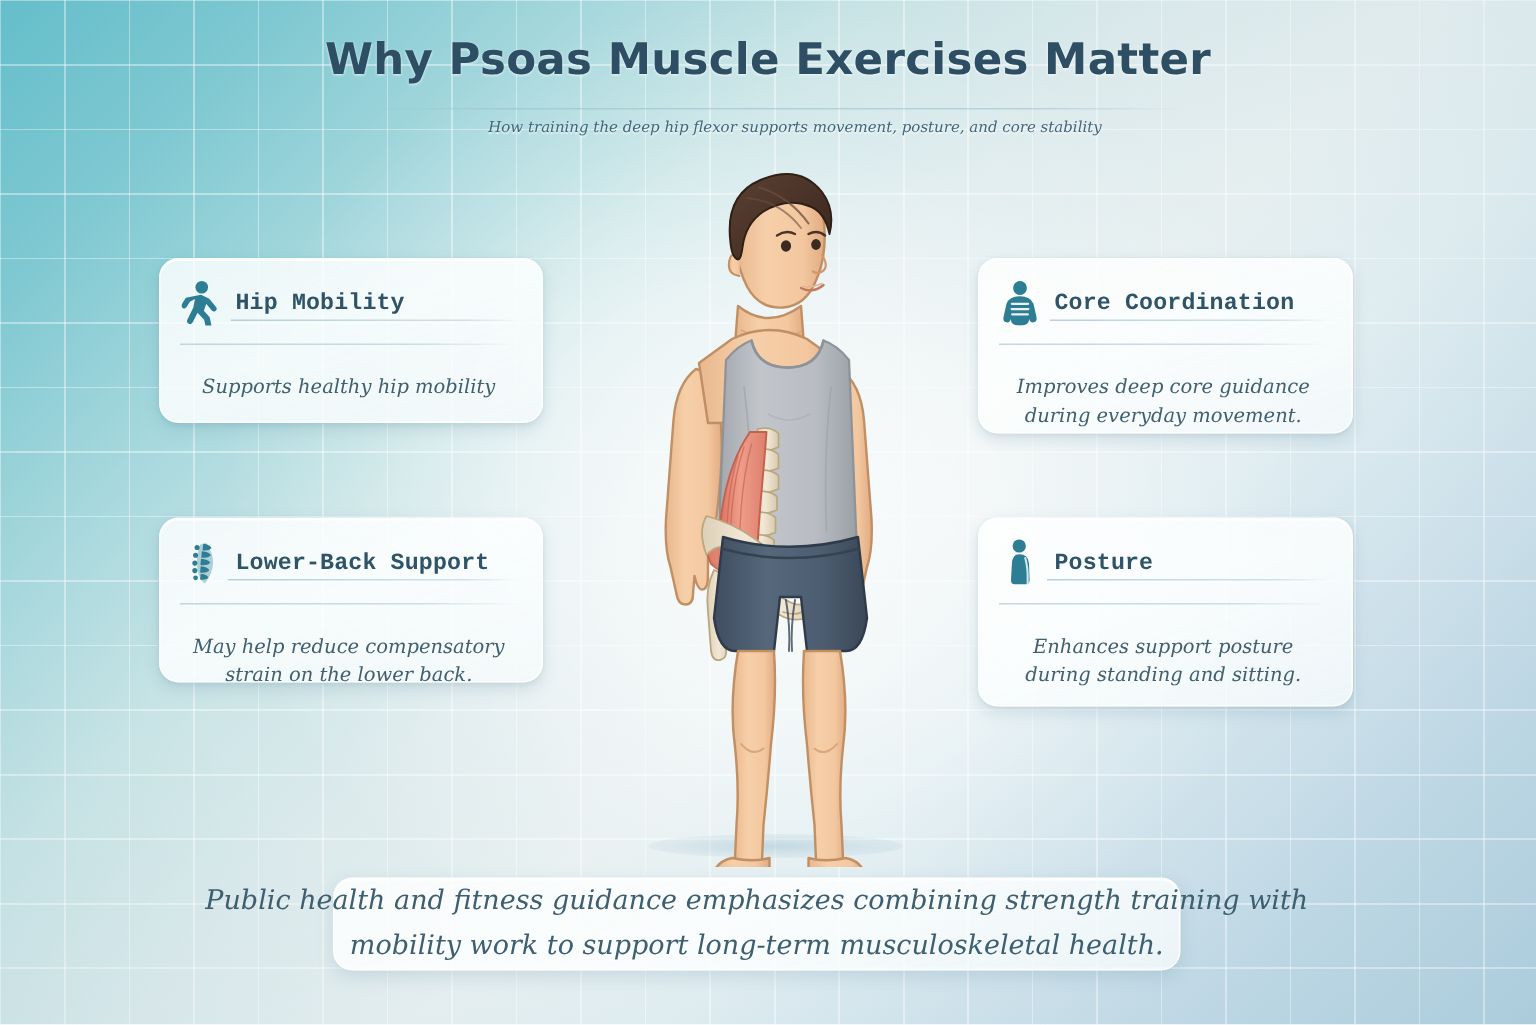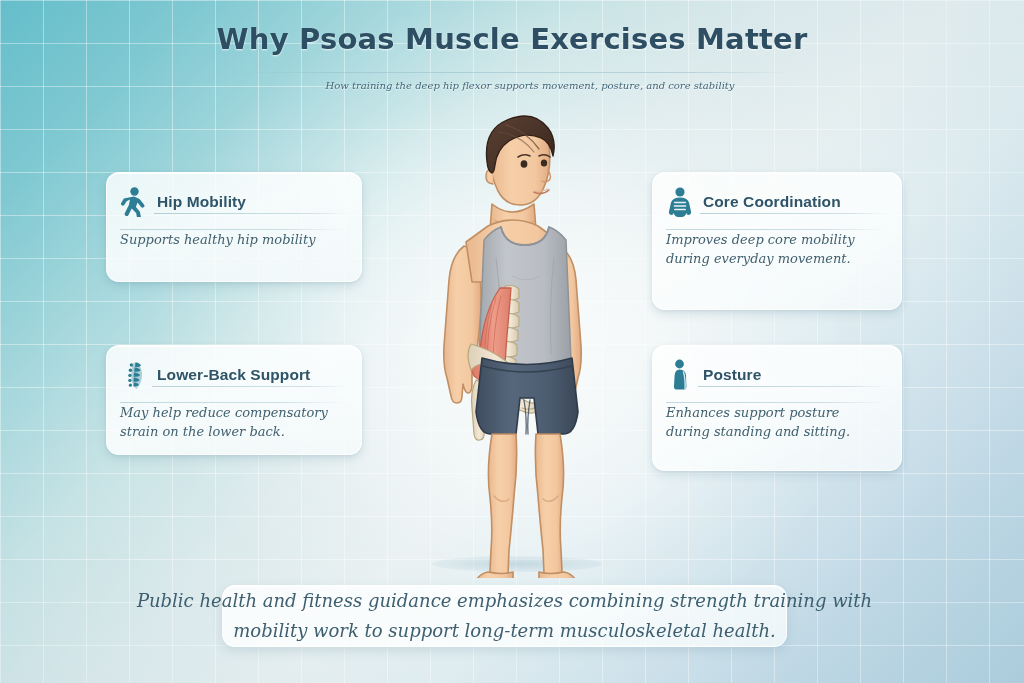--- a/index.html
+++ b/index.html
@@ -121,42 +121,42 @@
     border: 1px solid rgba(255,255,255,0.85);
     box-shadow:
       0 4px 10px rgba(70,120,140,0.17),
       0 1px 3px rgba(70,120,140,0.10),
       inset 0 1px 0 rgba(255,255,255,0.95);
     box-sizing: border-box;
     padding: 11px 16px 13px 13px;
   }
 
   .card-top-left    { left: 106px; top: 172px; width: 256px; height: 110px; }
-  .card-top-right   { left: 652px; top: 172px; width: 250px; height: 138px; }
+  .card-top-right   { left: 652px; top: 172px; width: 250px; height: 117px; }
   .card-bot-left    { left: 106px; top: 345px; width: 256px; height: 110px; }
   .card-bot-right   { left: 652px; top: 345px; width: 250px; height: 126px; }
 
   .card-head {
     display: flex;
     align-items: center;
     gap: 9px;
     height: 36px;
   }
 
   .card-icon {
     width: 28px;
     height: 32px;
     flex: 0 0 28px;
     display: flex;
     align-items: center;
     justify-content: center;
   }
 
   .card-title {
-    font-family: Liberation Sans, sans-serif;
+    font-family: Liberation Mono, monospace;
     font-size: 15.5px;
     font-weight: bold;
     color: #2f5468;
     white-space: nowrap;
     letter-spacing: 0.1px;
   }
 
   .card-rule {
     height: 1px;
     margin: 3px 0 0 0;
@@ -174,21 +174,22 @@
       rgba(150,185,198,0.40) 80%,
       rgba(150,185,198,0) 100%);
   }
 
   .card-body {
     font-family: "DejaVu Serif", serif;
     font-style: italic;
     font-size: 13px;
     line-height: 1.45;
     color: #41606f;
-    margin-top: 1px;
+    margin-top: 20px;
+    text-align: center;
   }
 
   .card-body div { white-space: nowrap; }
 
   
   .footer-card {
     position: absolute;
     left: 222px;
     top: 585px;
     width: 565px;
@@ -475,21 +476,21 @@
             <path d="M8.4,19 h11.2"></path>
             <path d="M8.8,22.5 h10.4"></path>
           </g>
         </svg>
       </span>
       <span class="card-title">Core Coordination</span>
     </div>
     <div class="card-rule-under-title" style="left:47px; right:14px; top:40px;"></div>
     <div class="card-rule" style="margin-top:9px;"></div>
     <div class="card-body">
-      <div>Improves deep core mobility</div>
+      <div>Improves deep core guidance</div>
       <div>during everyday movement.</div>
     </div>
   </div>
 
   <div class="card card-bot-left">
     <div class="card-head">
       <span class="card-icon">
         <svg width="24" height="30" viewBox="0 0 24 30">
           <path d="M15.5,2 q5,7 4.5,14 q-0.5,7 -5.5,13 q-4,-3 -5,-10 q-1,-9 2,-16 z" fill="#2d7d94" opacity="0.35"></path>
           <g fill="#2d7d94">

